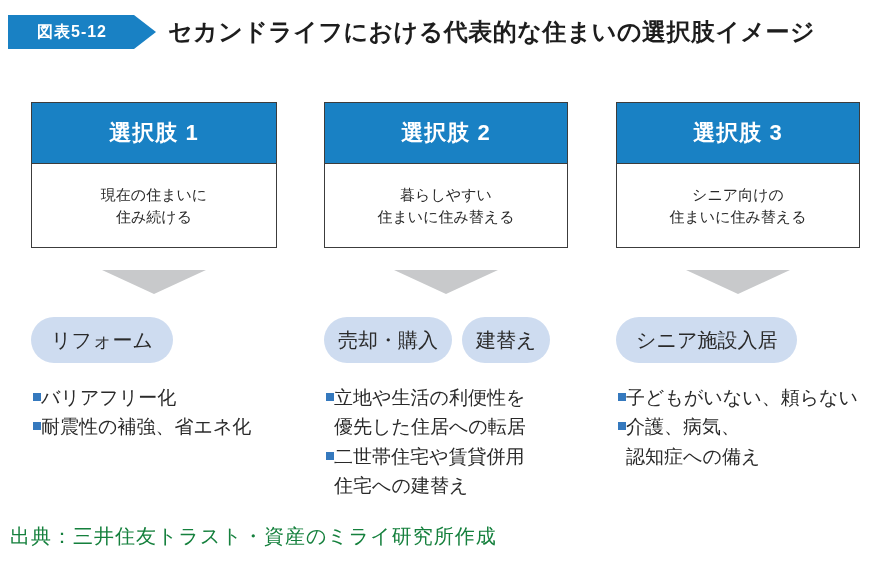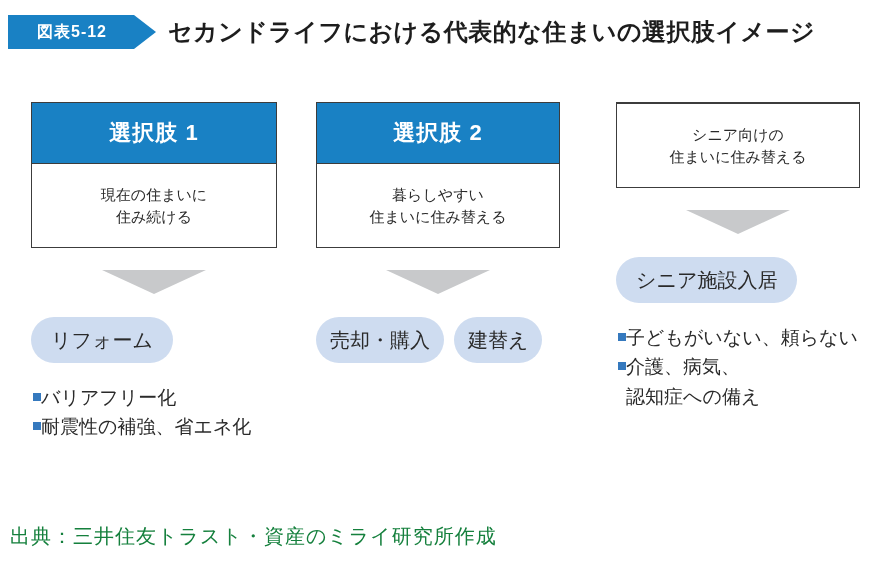--- a/index.html
+++ b/index.html
@@ -36,21 +36,21 @@
   }
   .fig-title{
     margin-left:12px;
     font-size:24px;font-weight:bold;color:#1d1d1d;
     letter-spacing:0.5px;
     white-space:nowrap;
   }
   
   .col{position:absolute;top:102px;}
   .col-1{left:31px;width:246px;}
-  .col-2{left:316px;width:244px;}
+  .col-2{left:324px;width:244px;}
   .col-3{left:616px;width:244px;}
   .option-card{
     width:100%;
     border:1px solid var(--border);
     background:#ffffff;
   }
   .option-header{
     height:60px;
     background:var(--blue);
     color:#ffffff;
@@ -158,24 +158,37 @@
       <div class="option-body">暮らしやすい
 住まいに住み替える</div>
     </div>
     <div class="arrow-wrap">
       <div class="down-arrow"></div>
     </div>
     <div class="pill-row tight">
       <div class="pill">売却・購入</div>
       <div class="pill">建替え</div>
     </div>
+    <ul class="bullet-list">
+      <li class="bullet-item">
+        <span class="bullet-square"></span>
+        <span>立地や生活の利便性を
+優先した住居への転居</span>
+      </li>
+      <li class="bullet-item">
+        <span class="bullet-square"></span>
+        <span>二世帯住宅や賃貸併用
+住宅への建替え</span>
+      </li>
+    </ul>
   </div>
 
   <div class="col col-3">
     <div class="option-card">
+      <div class="option-header">選択肢 3</div>
       <div class="option-body">シニア向けの
 住まいに住み替える</div>
     </div>
     <div class="arrow-wrap">
       <div class="down-arrow"></div>
     </div>
     <div class="pill-row">
       <div class="pill">シニア施設入居</div>
     </div>
     <ul class="bullet-list">

